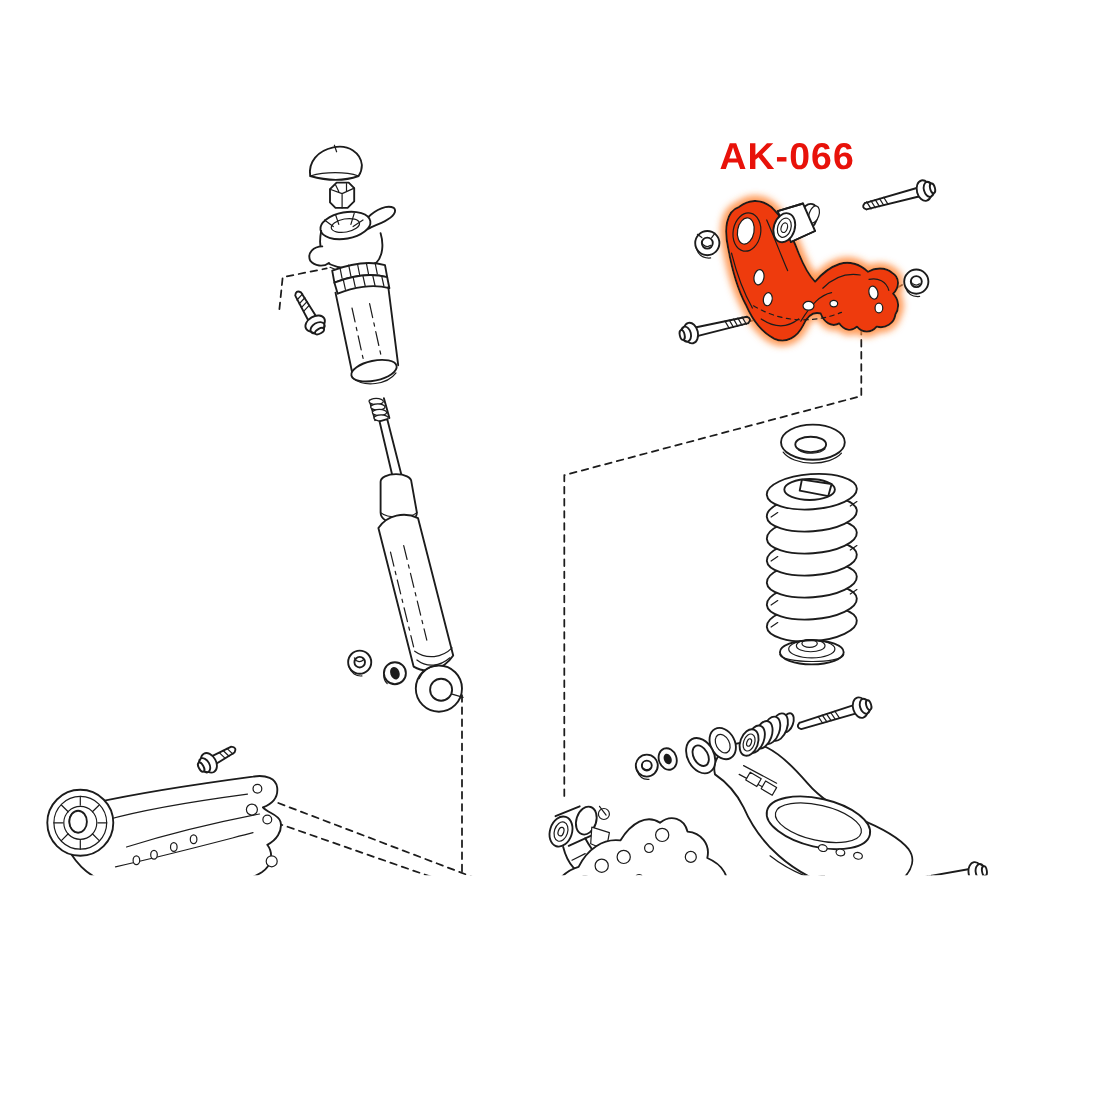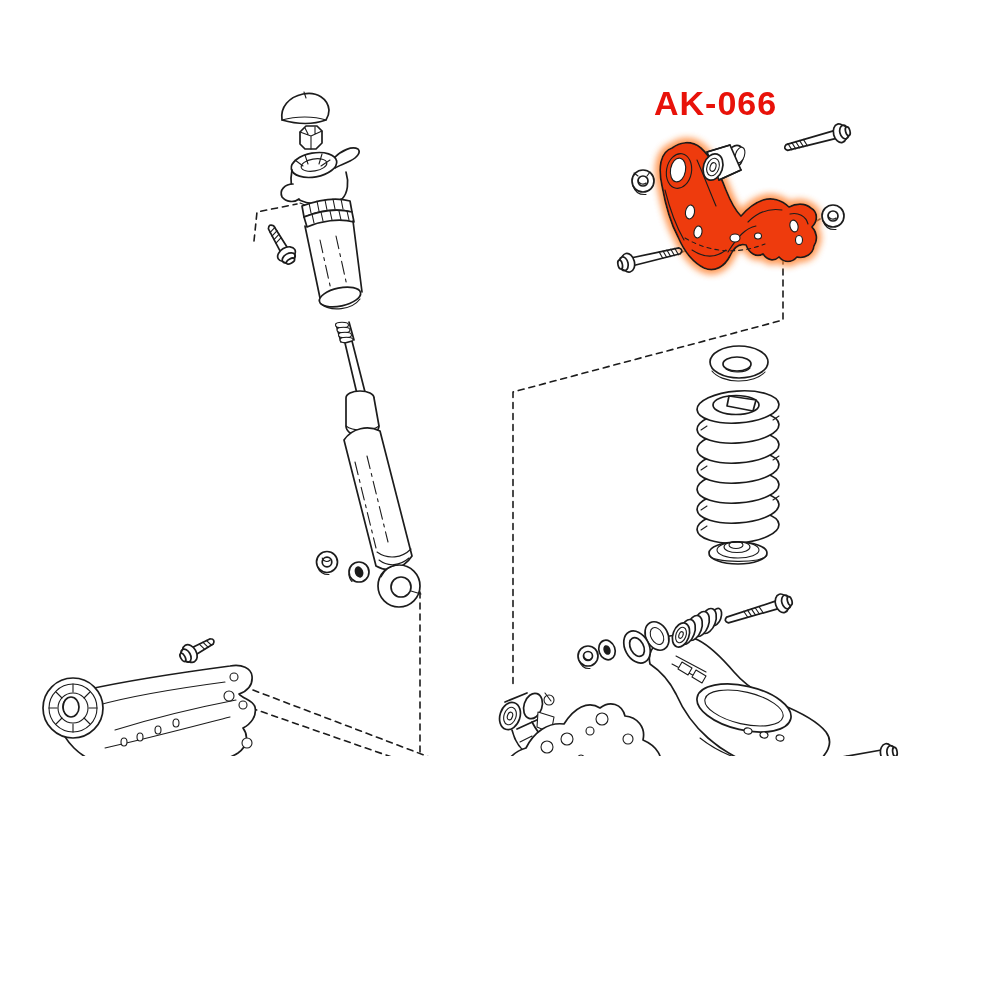--- a/index.html
+++ b/index.html
@@ -1,20 +1,20 @@
 <!DOCTYPE html>
 <html style="--bg: #ffffff; --line: #1c1c1c; --highlight: #ee3a07; --glow: #ff8a3c; --label: #e8120a;"><head>
 <meta charset="utf-8">
 <style>
   :root{
     --bg:#ffffff; --line:#1c1c1c; --highlight:#ee3a07; --glow:#ff8a3c; --label:#e8120a;
   }
   html,body{margin:0;padding:0;background:var(--bg);}
   .stage{position:relative;width:1000px;height:756px;overflow:hidden;
-         font-family:"Liberation Sans",sans-serif;background:var(--bg);}
+         font-family:"Liberation Sans",sans-serif;background:var(--bg);margin-top:40px;}
   .stage svg{position:absolute;left:0;top:0;}
   .part-label{position:absolute;left:654px;top:84px;font-size:34px;font-weight:700;
               letter-spacing:1px;color:var(--label);white-space:nowrap;}
   
   path,ellipse,circle,line,polyline{stroke:var(--line);stroke-width:1.7;fill:none;
         stroke-linecap:round;stroke-linejoin:round;}
   .w{fill:#fff;}
   .k{fill:var(--line);stroke:none;}
   .t{stroke-width:1.1;}
   .dash{stroke-dasharray:6 5;stroke-width:1.6;}

